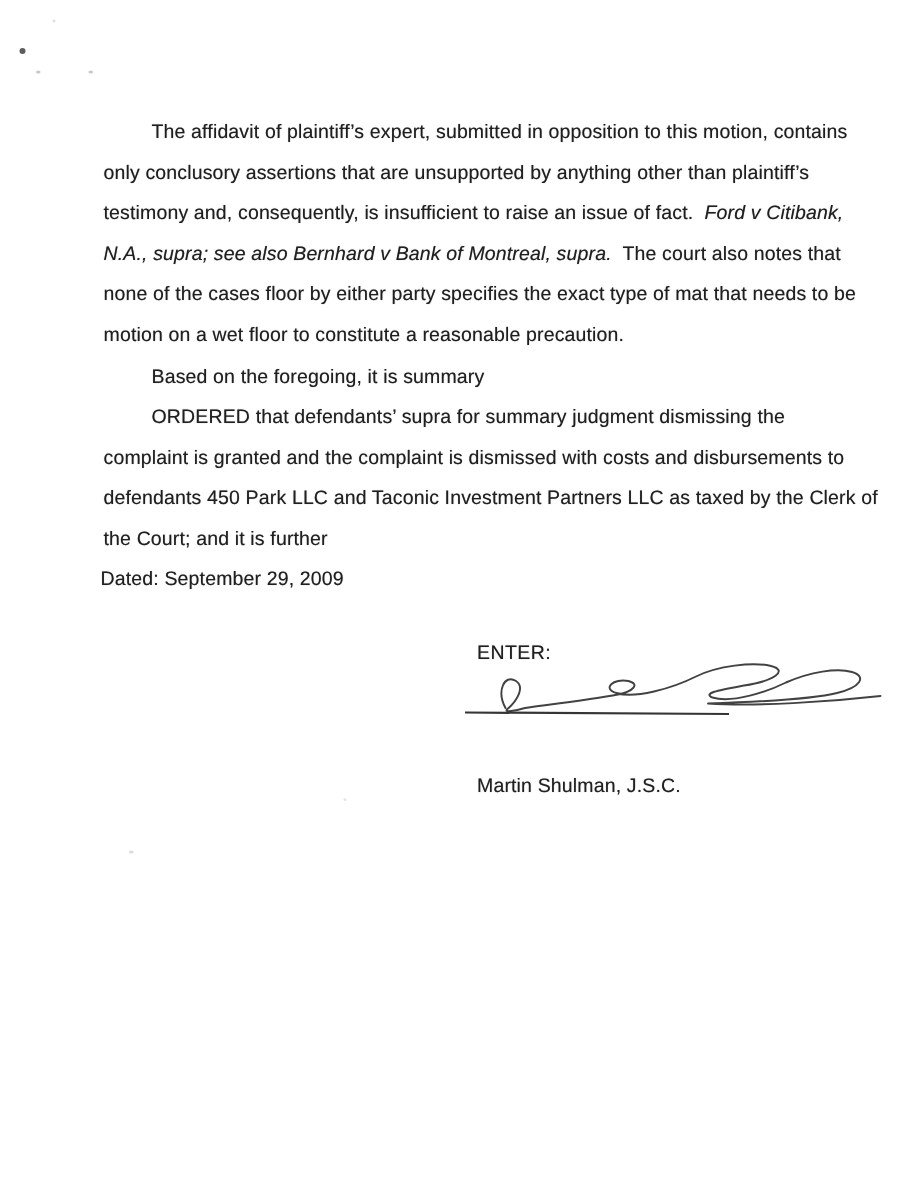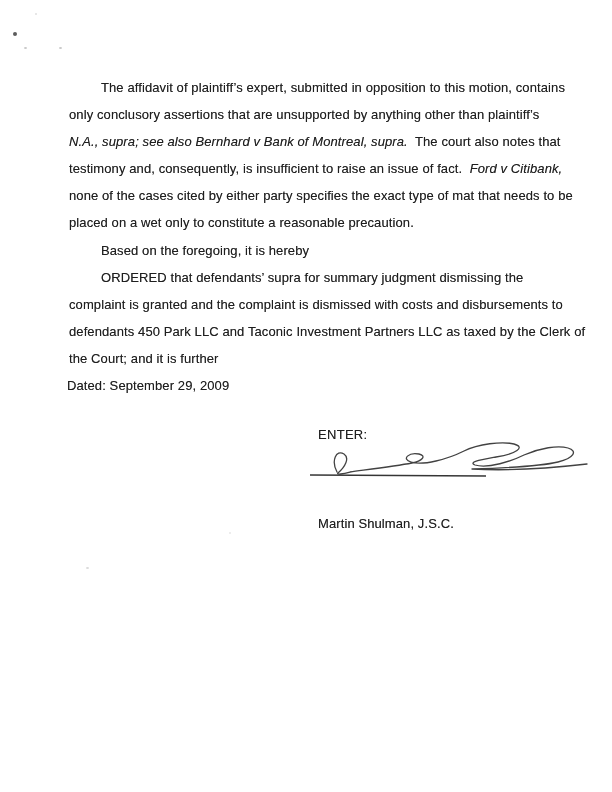--- a/index.html
+++ b/index.html
@@ -89,25 +89,25 @@
   <div class="speck" style="left:35px; top:13px; width:2px; height:2px; background:#c0c0c0; opacity:0.5;"></div>
   <div class="speck" style="left:86px; top:567px; width:3px; height:2px; background:#b5b5b5; opacity:0.5;"></div>
   <div class="speck" style="left:95px; top:663px; width:3px; height:3px; background:#8a8a8a; opacity:0.6;"></div>
   <div class="speck" style="left:257px; top:655px; width:2px; height:2px; background:#c5c5c5; opacity:0.5;"></div>
   <div class="speck" style="left:229px; top:532px; width:2px; height:2px; background:#d0d0d0; opacity:0.5;"></div>
   <div class="speck" style="left:301px; top:667px; width:2px; height:2px; background:#cccccc; opacity:0.5;"></div>
 
   <div class="body-text">
       <div class="line indent"><span>The affidavit of plaintiff’s expert, submitted in opposition to this motion, contains</span></div>
       <div class="line"><span>only conclusory assertions that are unsupported by anything other than plaintiff’s</span></div>
+      <div class="line"><span>testimony and, consequently, is insufficient to raise an issue of fact.&nbsp; </span><span class="it">Ford v Citibank,</span></div>
       <div class="line"><span class="it">N.A., supra; see also Bernhard v Bank of Montreal, supra.</span><span>&nbsp; The court also notes that</span></div>
-      <div class="line"><span>testimony and, consequently, is insufficient to raise an issue of fact.&nbsp; </span><span class="it">Ford v Citibank,</span></div>
-      <div class="line"><span>none of the cases cited by either party specifies the exact type of mat that needs to be</span></div>
-      <div class="line"><span>placed on a wet only to constitute a reasonable precaution.</span></div>
-      <div class="line indent"><span>Based on the foregoing, it is hereby</span></div>
+      <div class="line"><span>none of the cases floor by either party specifies the exact type of mat that needs to be</span></div>
+      <div class="line"><span>motion on a wet floor to constitute a reasonable precaution.</span></div>
+      <div class="line indent"><span>Based on the foregoing, it is summary</span></div>
       <div class="line indent"><span>ORDERED that defendants’ supra for summary judgment dismissing the</span></div>
       <div class="line"><span>complaint is granted and the complaint is dismissed with costs and disbursements to</span></div>
       <div class="line"><span>defendants 450 Park LLC and Taconic Investment Partners LLC as taxed by the Clerk of</span></div>
       <div class="line"><span>the Court; and it is further</span></div>
       <div class="line dated"><span>Dated: September 29, 2009</span></div>
     </div>
 
   <div class="enter-label">ENTER:</div>
 
   <svg class="signature-svg" viewBox="0 0 300 64" xmlns="http://www.w3.org/2000/svg">

